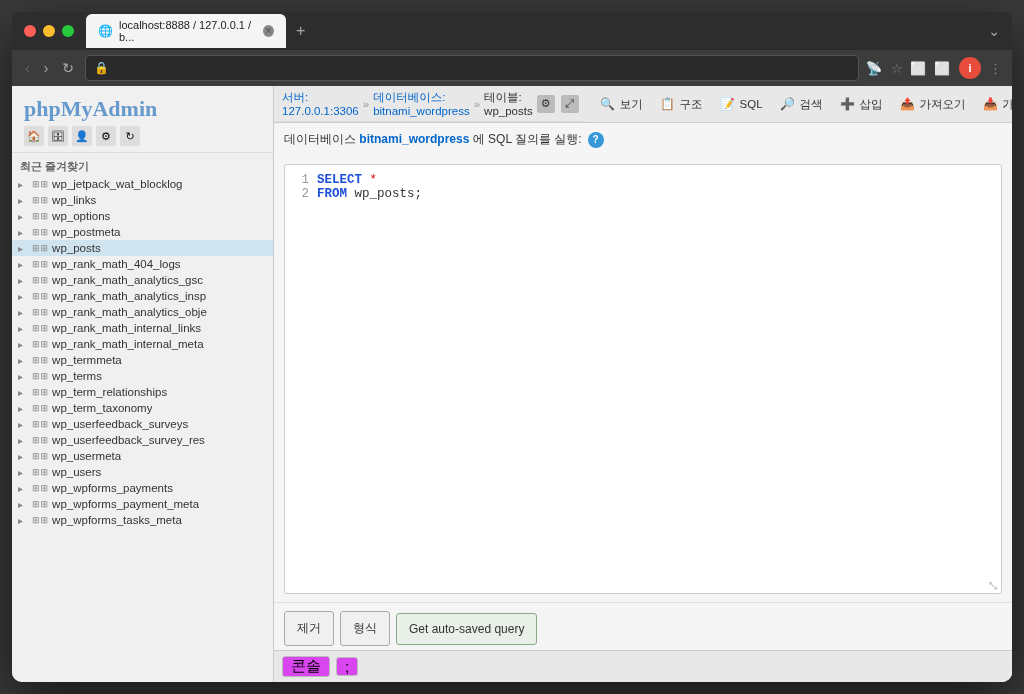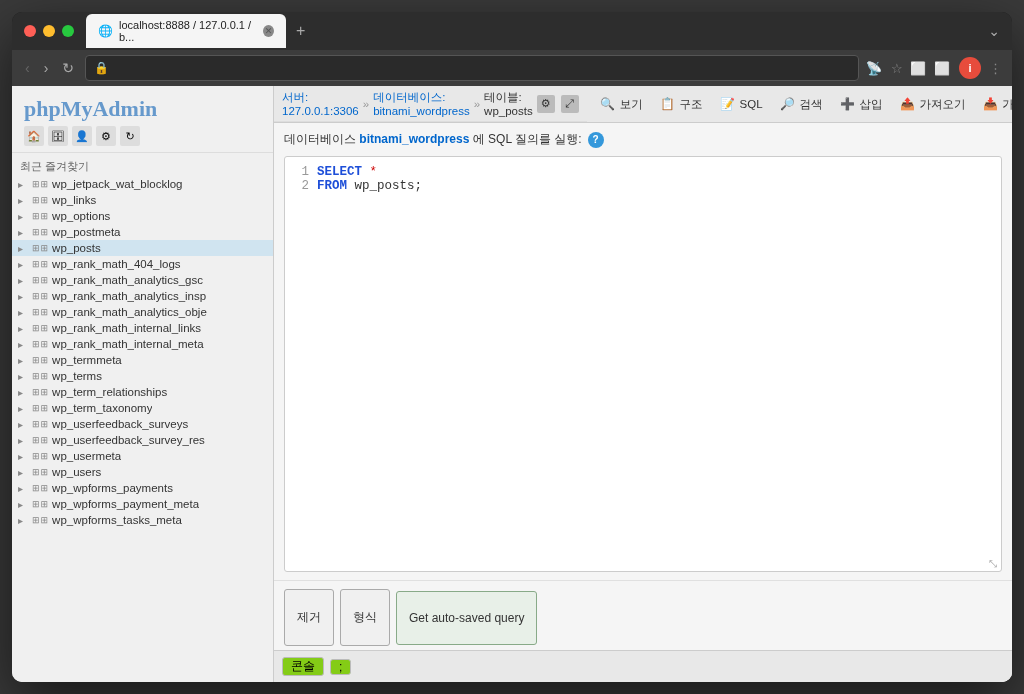--- a/index.html
+++ b/index.html
@@ -190,21 +190,21 @@
       display: flex;
       align-items: center;
       justify-content: center;
       font-size: 11px;
       cursor: pointer;
     }
     .sidebar-section {
       padding: 6px 8px 2px;
       font-size: 11px;
       color: #666;
-      font-weight: normal;
+      font-weight: bold;
     }
     .sidebar-list {
       overflow-y: auto;
       flex: 1;
     }
     .sidebar-item {
       display: flex;
       align-items: center;
       padding: 2px 6px;
       cursor: pointer;
@@ -302,21 +302,21 @@
     .sql-area {
       flex: 1;
       display: flex;
       flex-direction: column;
       padding: 8px 10px;
       overflow: auto;
     }
     .sql-header {
       font-size: 12px;
       color: #333;
-      margin-bottom: 8px;
+      margin-bottom: 16px;
       display: flex;
       align-items: center;
       gap: 6px;
     }
     .sql-header-bold {
       font-weight: bold;
       color: #0066cc;
     }
     .help-icon {
       width: 16px;
@@ -368,21 +368,21 @@
     }
     
     .sql-actions {
       display: flex;
       align-items: center;
       padding: 8px 10px 4px;
       gap: 6px;
       border-top: 1px solid #e0e0e0;
     }
     .btn {
-      padding: 19px 12px;
+      padding: 8px 12px;
       border: 1px solid #aaa;
       border-radius: 3px;
       background: #f0f0f0;
       cursor: pointer;
       font-size: 12px;
       color: #333;
     }
     .btn-primary {
       background: #e8f0e8;
       border-color: #88aa88;
@@ -427,24 +427,24 @@
       display: flex;
       align-items: center;
       padding: 0 8px;
       gap: 6px;
       font-size: 11px;
       color: #444;
       flex-shrink: 0;
     }
     .console-btn {
       padding: 0 8px;
-      background: #84cc16;
+      background: #d946ef;
       border: 1px solid #bbb;
       border-radius: 3px;
-      font-size: 12px;
+      font-size: 15px;
       cursor: pointer;
     }
   </style>
 </head>
 <body>
 
 <div class="window">
 
   <div class="titlebar">
     <div class="traffic-lights">

